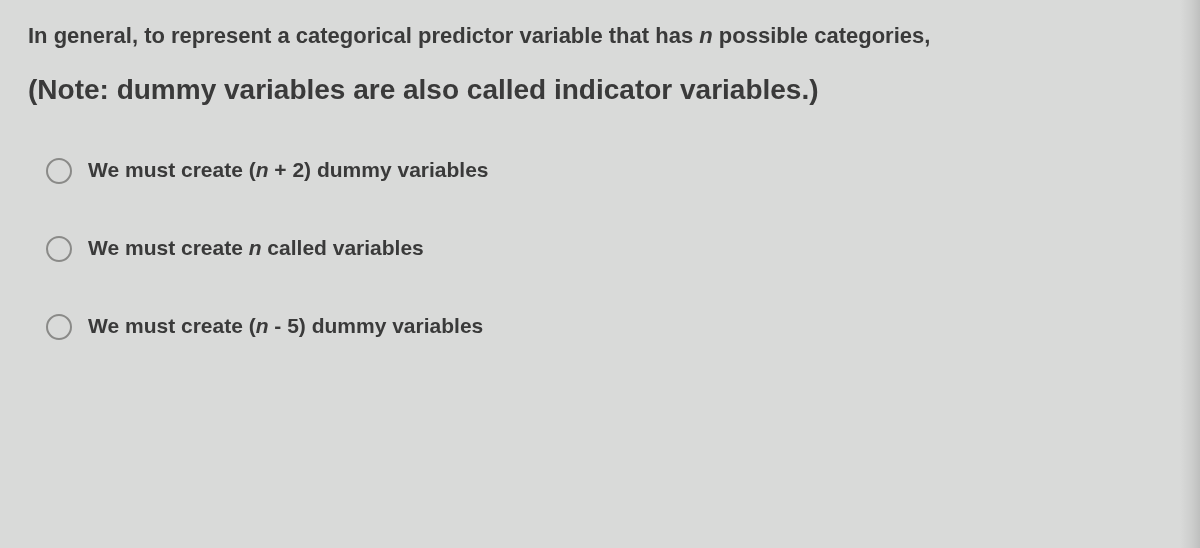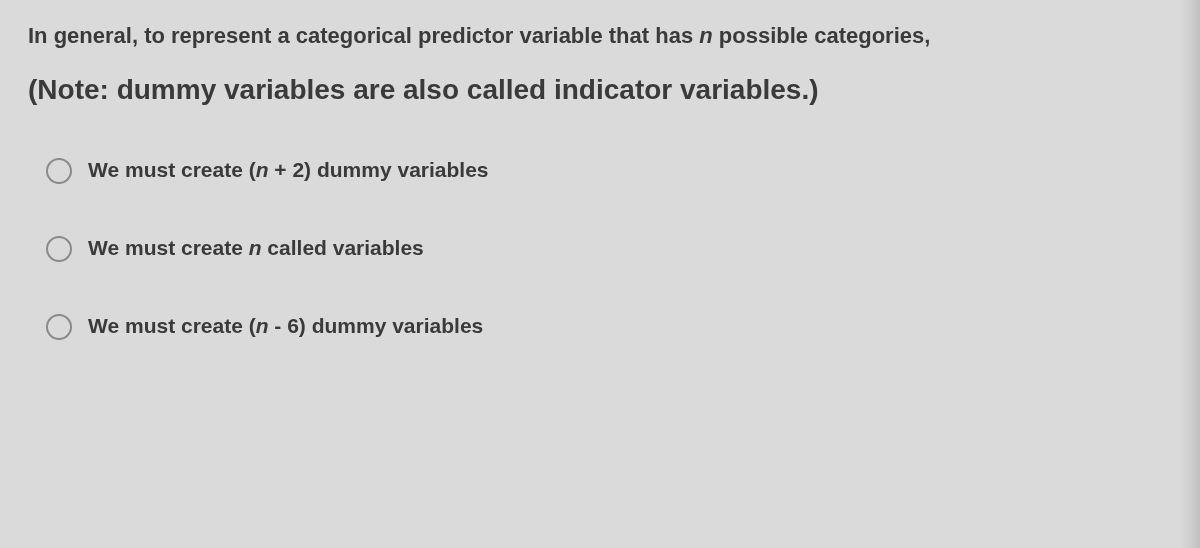--- a/index.html
+++ b/index.html
@@ -92,19 +92,19 @@
   <label class="option">
     <span class="radio"></span>
     <span class="option-label">
       <span>We must create </span><span class="italic">n</span><span> called variables</span>
     </span>
   </label>
 
   <label class="option">
     <span class="radio"></span>
     <span class="option-label">
-      <span>We must create (</span><span class="italic">n</span><span> - 6) dummy variables</span>
+      <span>We must create (</span><span class="italic">n</span><span> - 5) dummy variables</span>
     </span>
   </label>
 
 </div>
 
 <div class="right-edge"></div>
 
 </body></html>

